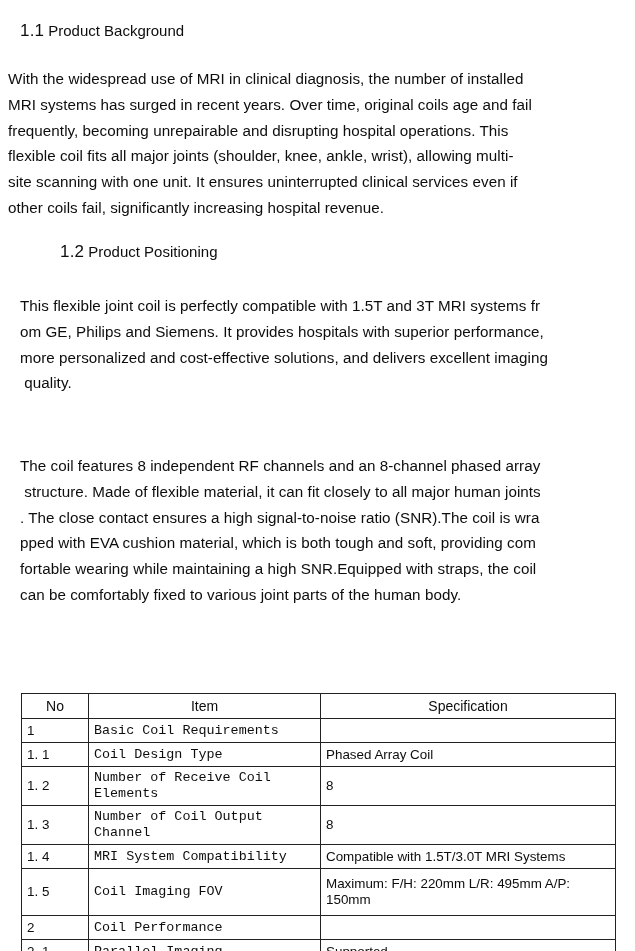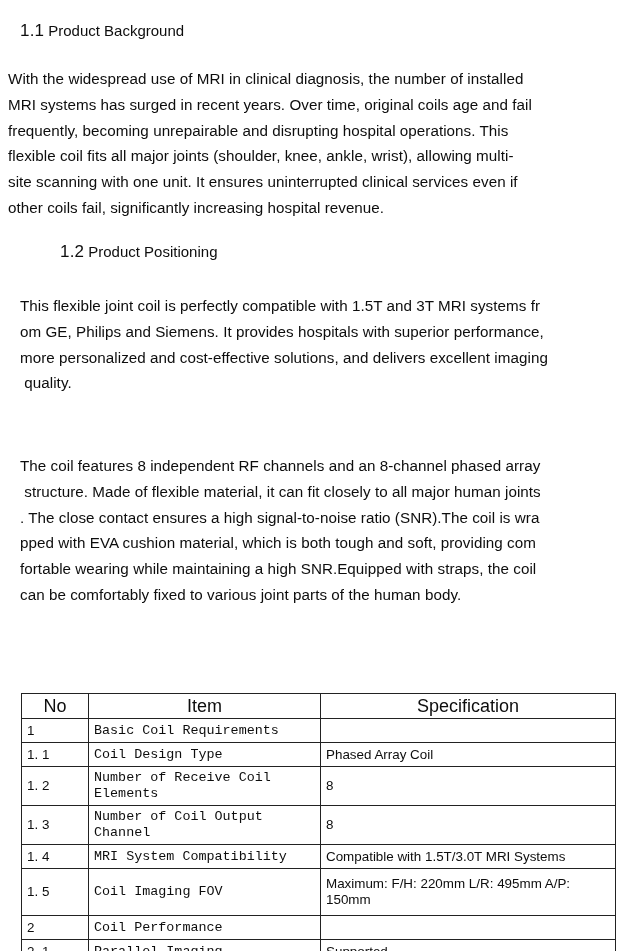--- a/index.html
+++ b/index.html
@@ -79,21 +79,21 @@
     border: 1px solid #222222;
     font-size: 13.4px;
     line-height: 16px;
     font-weight: normal;
     padding: 3px 5px;
     vertical-align: middle;
     color: #0d0d0d;
     overflow: hidden;
   }
   table.spec-table th {
-    font-size: 18px;
+    font-size: 14px;
     padding: 4px 5px;
   }
   table.spec-table td.c-no   { text-align: left; }
   table.spec-table td.c-item { text-align: left; font-family: Liberation Mono, monospace; }
   table.spec-table td.c-spec { text-align: left; margin-left: 12px; }
 
   col.col-no   { width: 67px; }
   col.col-item { width: 232px; }
   col.col-spec { width: 295px; }
 

